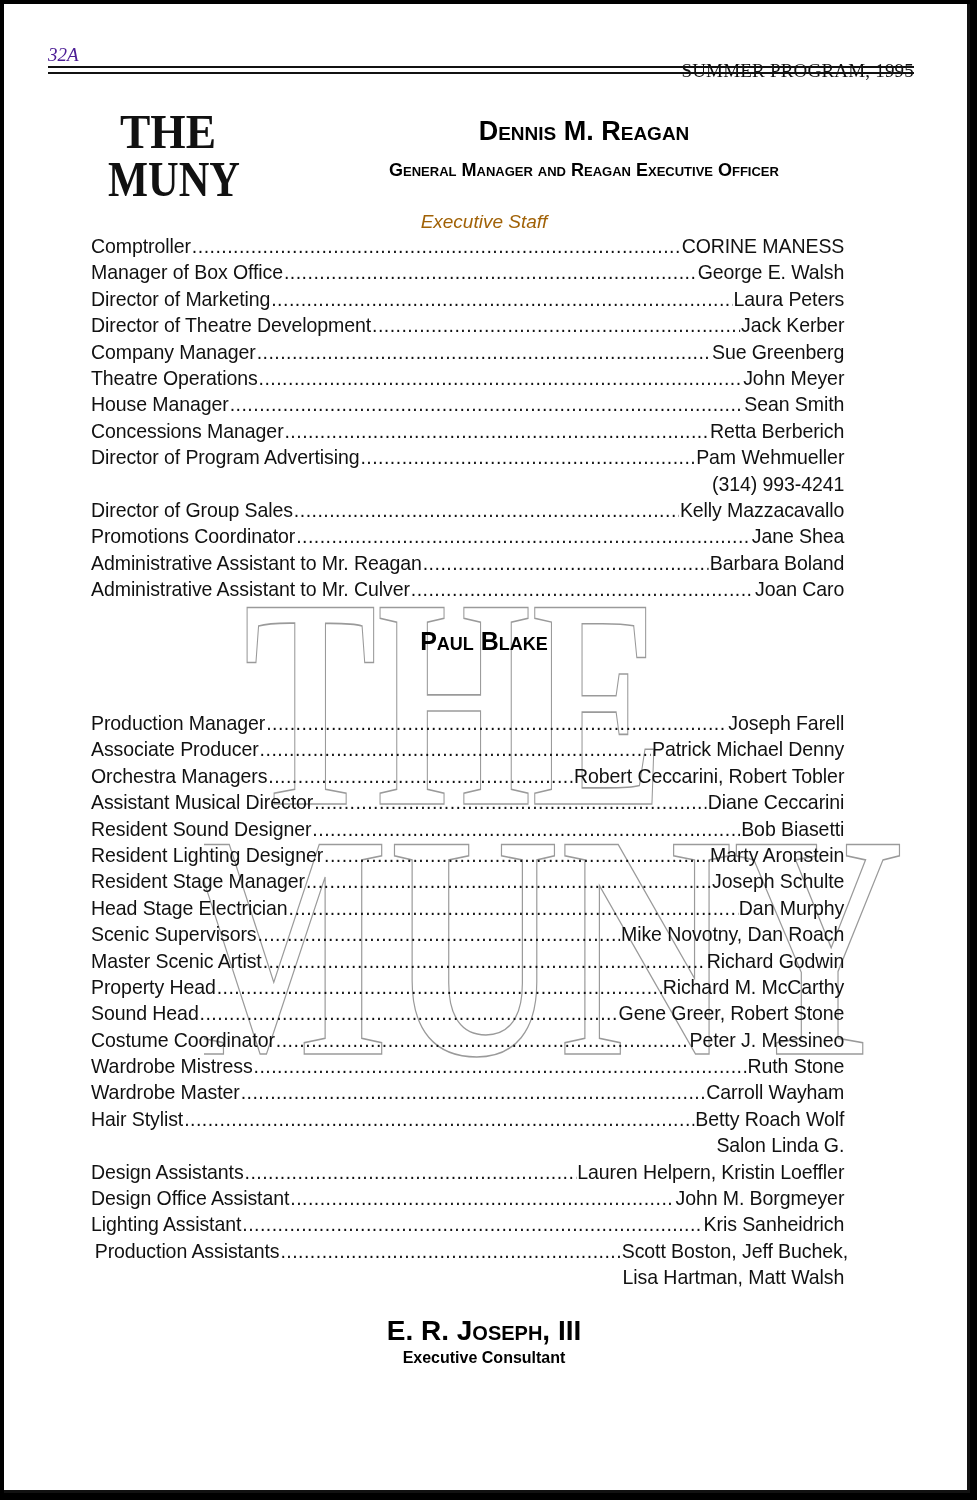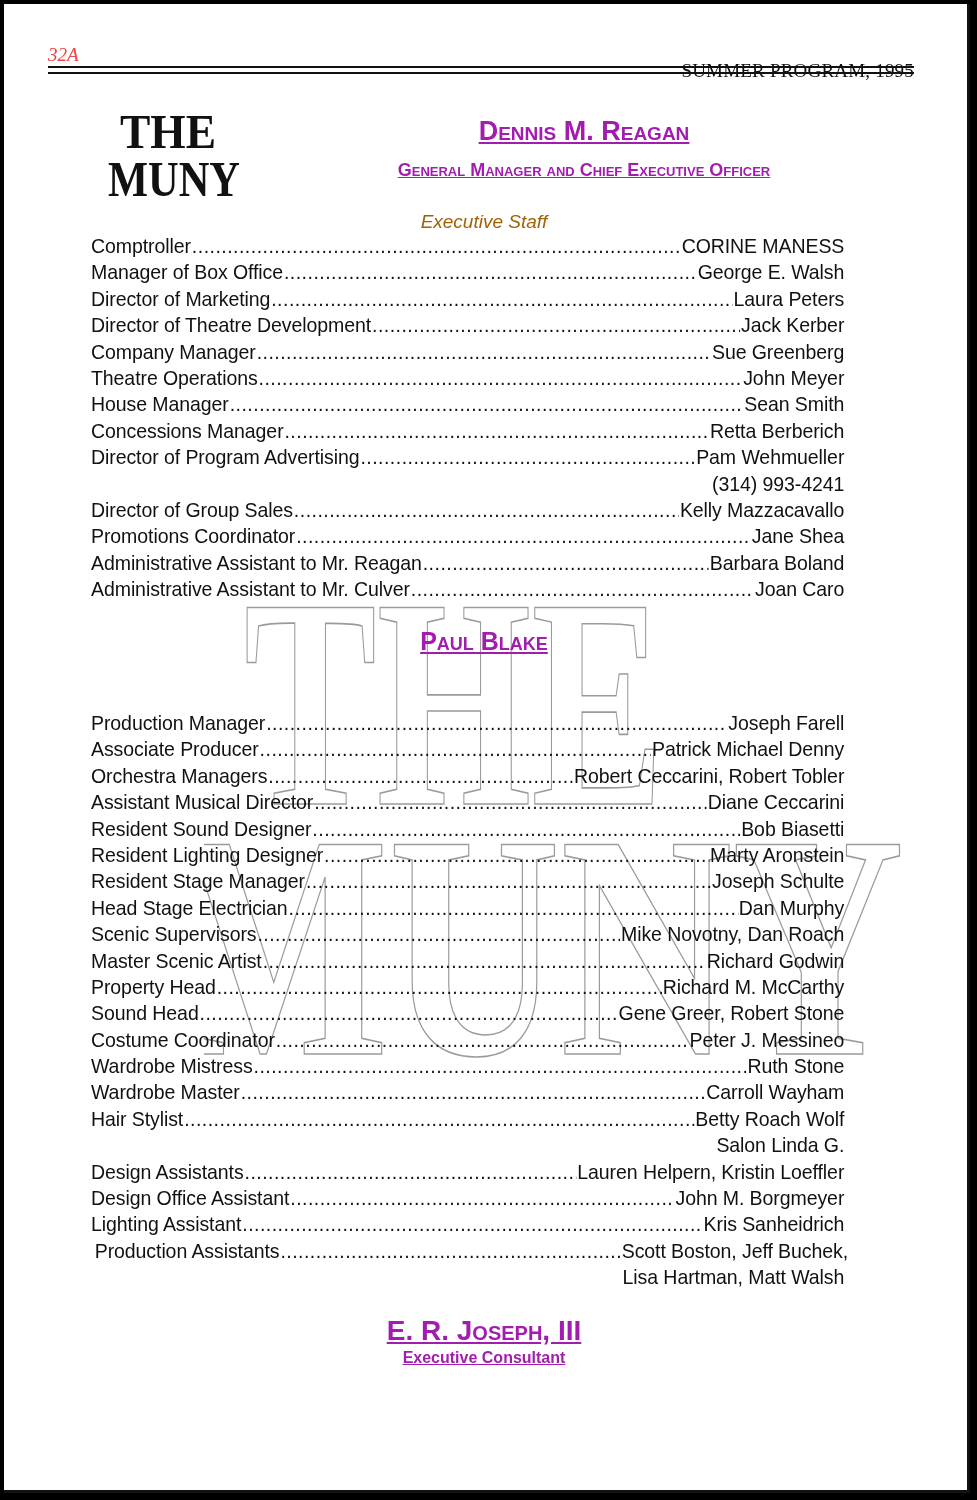--- a/index.html
+++ b/index.html
@@ -4,36 +4,36 @@
 <style>
   html, body { margin: 0; padding: 0; background: #000; }
   body { width: 977px; height: 1500px; position: relative; overflow: hidden; }
   .page {
     position: absolute; left: 4px; top: 4px; width: 966px; height: 1489px;
     background: #fff; border-right: 3px solid #111; border-bottom: 3px solid #111;
     box-sizing: border-box;
   }
   .folio {
     position: absolute; left: 44px; top: 40px;
-    font-family: "Liberation Serif", serif; font-style: italic; font-size: 19px; color: #ef4444;
+    font-family: "Liberation Serif", serif; font-style: italic; font-size: 19px; color: #4c1d95;
   }
   .running-head {
     position: absolute; right: 53px; top: 40px;
     font-family: "Liberation Serif", serif; font-size: 19px; color: #111; letter-spacing: 0.2px; margin-top: 16px;
   }
   .rule1 { position: absolute; left: 44px; right: 53px; top: 62px; height: 2px; background: #111; }
   .rule2 { position: absolute; left: 44px; right: 53px; top: 68px; height: 2px; background: #111; }
 
   .logo { position: absolute; left: 100px; top: 100px; width: 140px; height: 96px; }
   .logo svg { width: 140px; height: 96px; }
 
   .watermark { position: absolute; left: 200px; top: 540px; width: 720px; height: 520px; pointer-events: none; }
   .watermark svg { width: 100%; height: 100%; }
 
-  .sc { font-family: "Liberation Sans", sans-serif; font-weight: bold; color: #a21caf; text-align: center; position: absolute; text-decoration: underline; }
+  .sc { font-family: "Liberation Sans", sans-serif; font-weight: bold; color: #000000; text-align: center; position: absolute; }
   .gm-name { left: 290px; width: 580px; top: 112px; font-size: 27px; }
   .gm-title { left: 290px; width: 580px; top: 156px; font-size: 18px; }
 
   .exec-staff-label {
     position: absolute; left: 290px; width: 380px; top: 207px; text-align: center;
     font-family: "Liberation Sans", sans-serif; font-style: italic; font-size: 19px; color: #a16207;
   }
 
   .list { position: absolute; left: 87px; width: 754px; }
   .row {
@@ -87,21 +87,21 @@
   <div class="watermark">
     <svg viewBox="0 0 720 520">
       <g fill="none" stroke="#9a9a9a" stroke-width="1.6" font-family="Liberation Serif, serif" font-weight="bold">
         <text x="40" y="260" font-size="300" textLength="420" lengthAdjust="spacingAndGlyphs">THE</text>
         <text x="-40" y="510" font-size="320" textLength="740" lengthAdjust="spacingAndGlyphs">MUNY</text>
       </g>
     </svg>
   </div>
 
   <div class="sc gm-name" style="font-variant: small-caps;">Dennis M. Reagan</div>
-  <div class="sc gm-title" style="font-variant: small-caps;">General Manager and Chief Executive Officer</div>
+  <div class="sc gm-title" style="font-variant: small-caps;">General Manager and Reagan Executive Officer</div>
 
   <div class="exec-staff-label">Executive Staff</div>
 
   <div class="list exec-list" id="exec-list">
       <div class="row">
         <span class="role">Comptroller</span>
         <span class="dots"></span>
         <span class="name">CORINE MANESS</span>
       </div>
       <div class="row">

